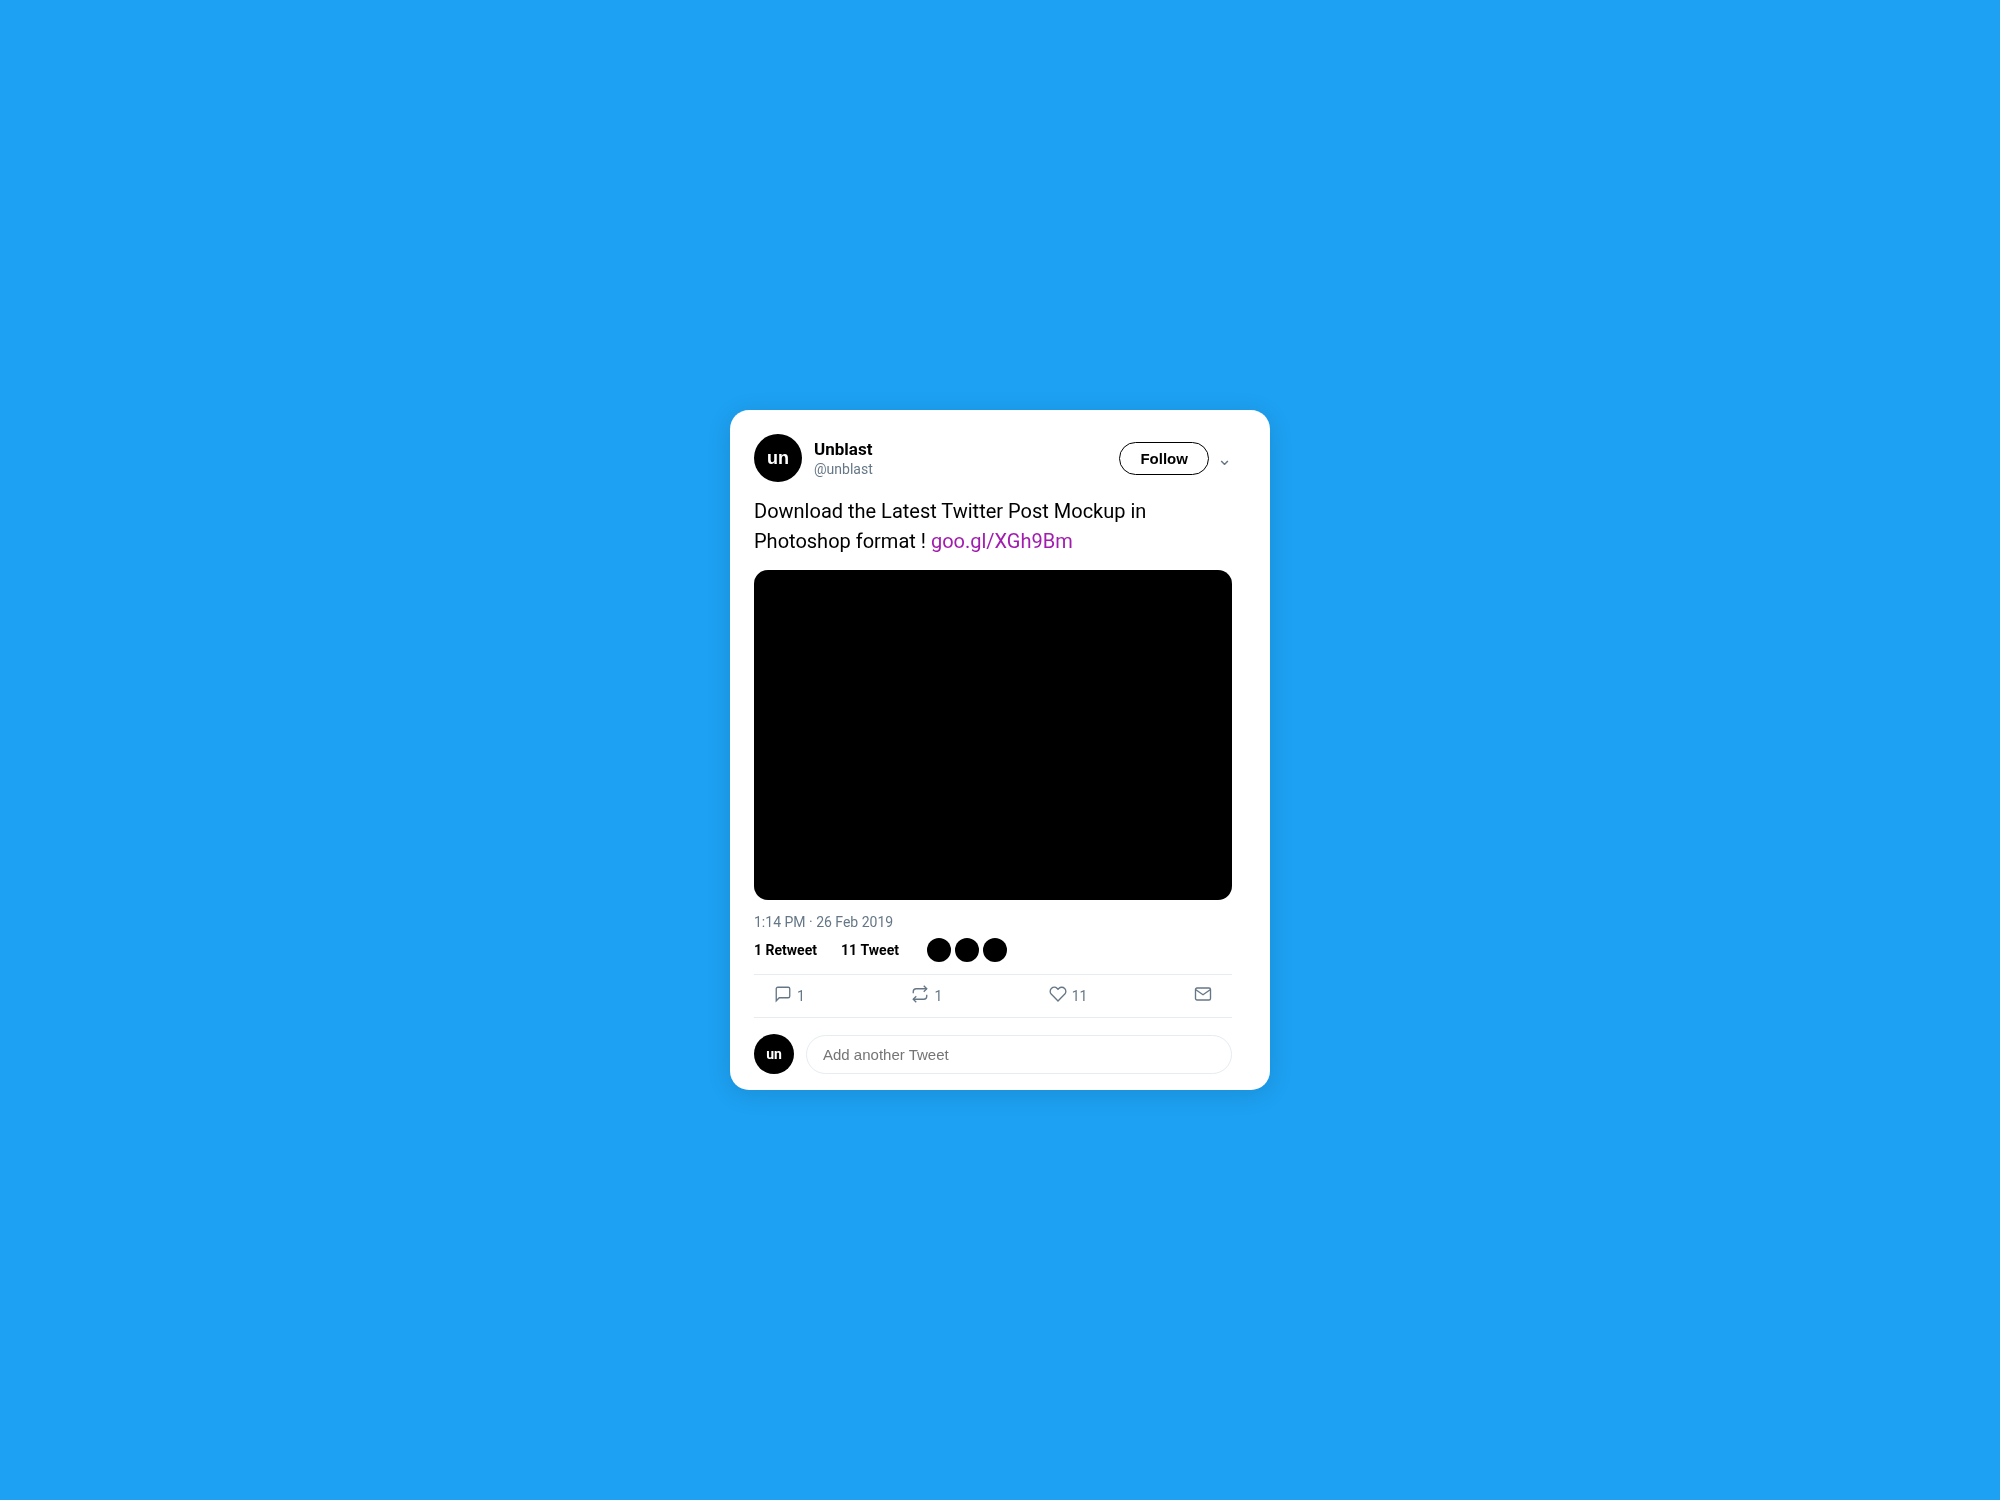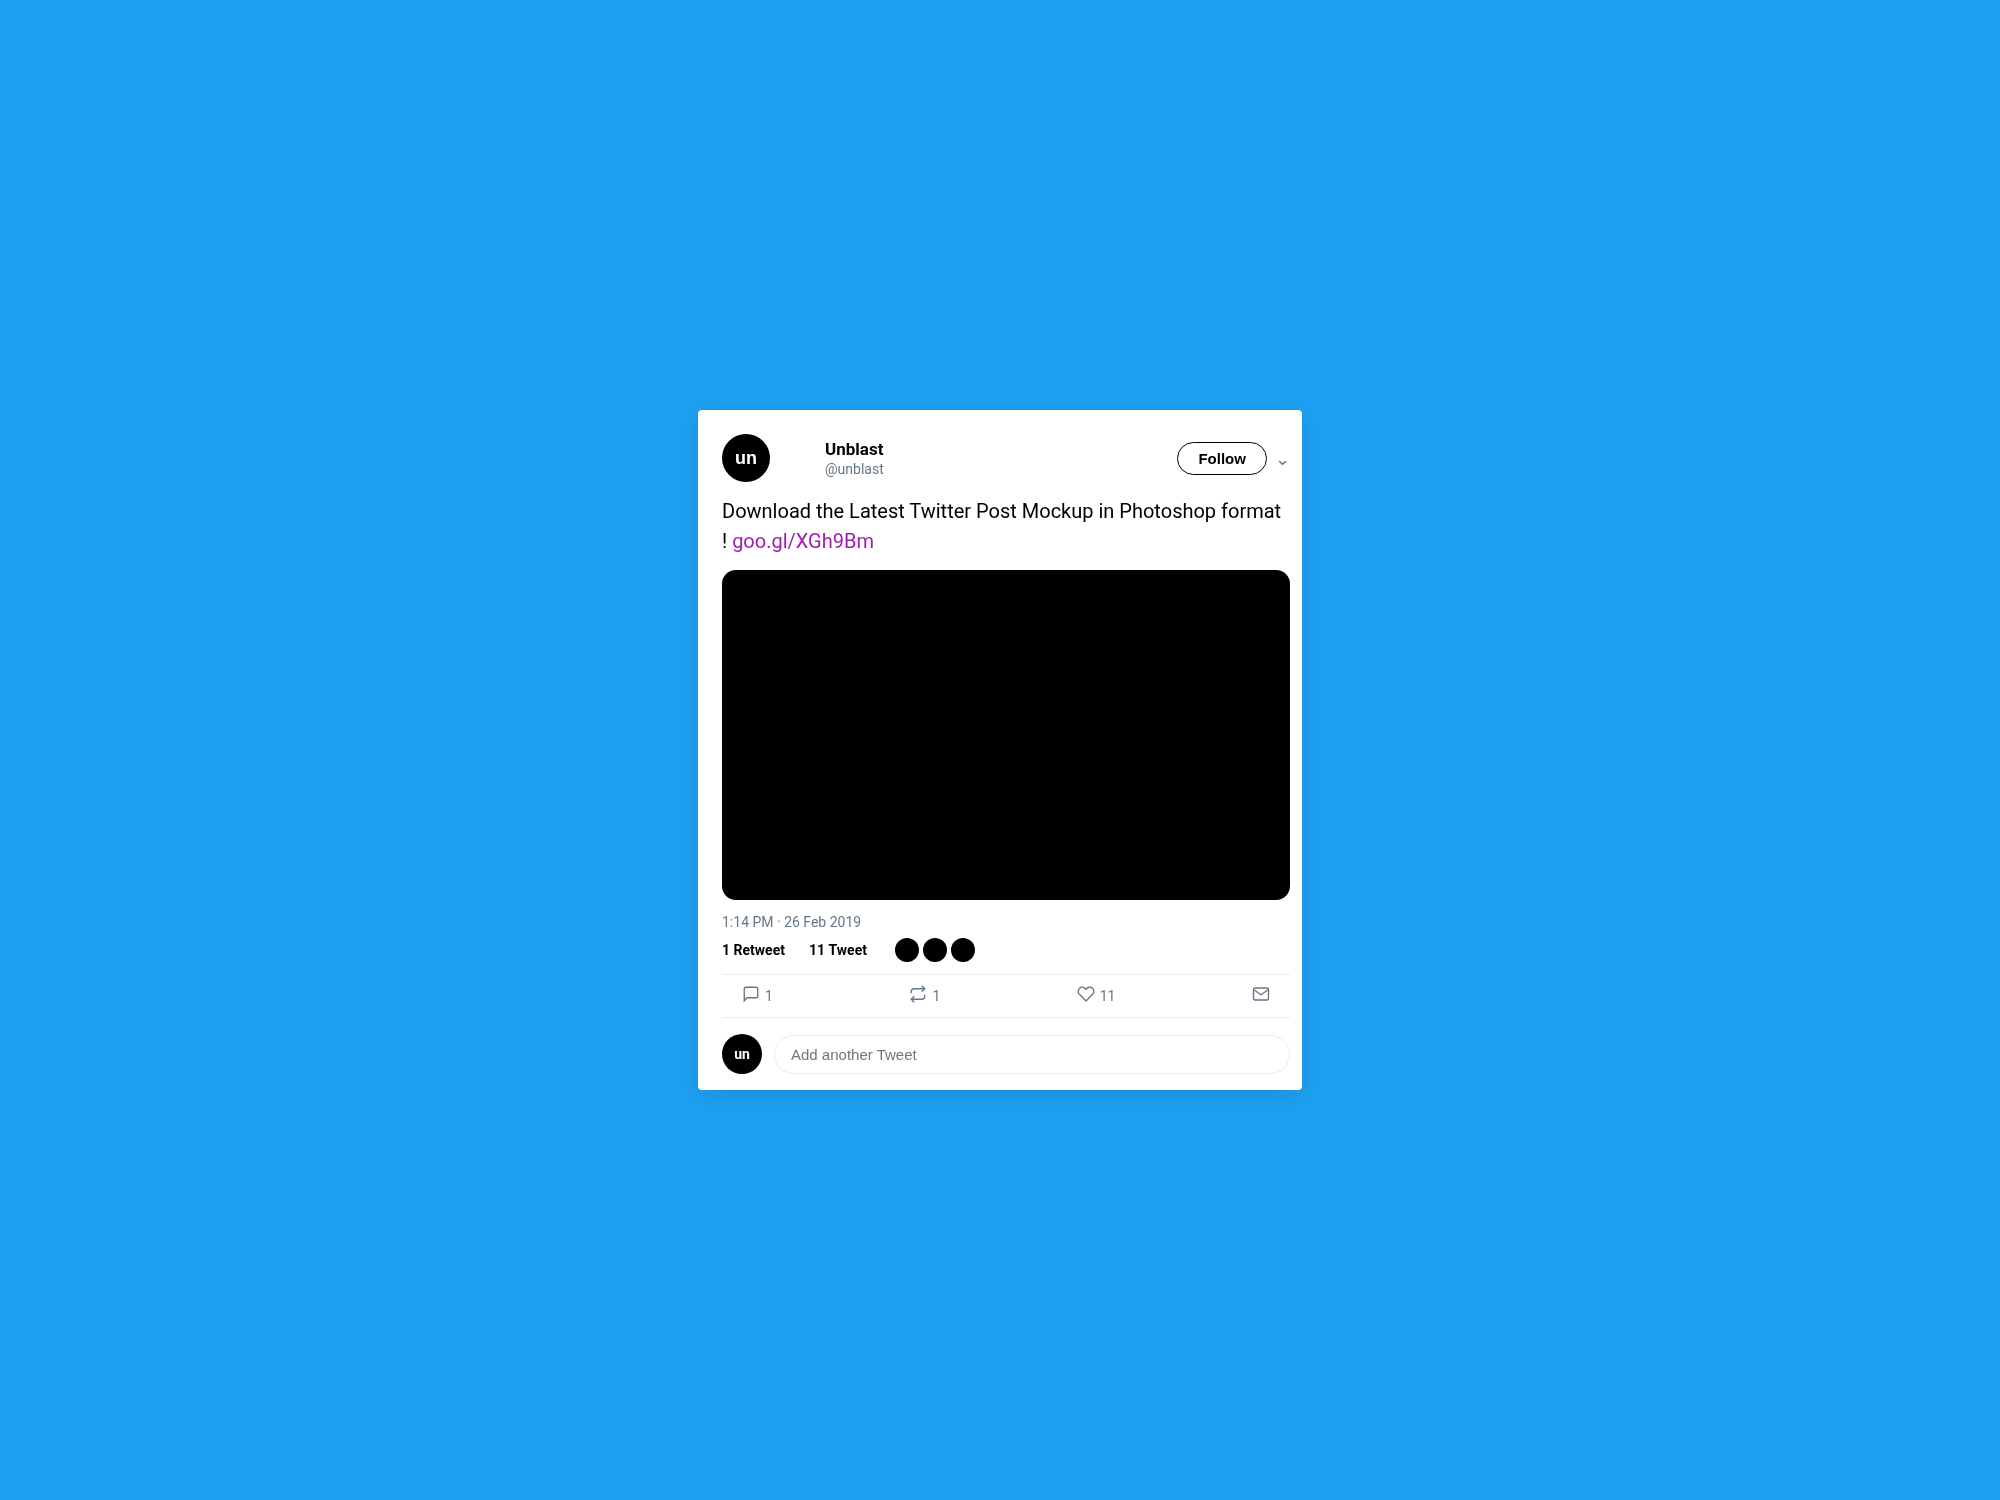--- a/index.html
+++ b/index.html
@@ -13,23 +13,23 @@
       height: 1500px;
       background-color: #1DA1F2;
       display: flex;
       align-items: center;
       justify-content: center;
       font-family: -apple-system, BlinkMacSystemFont, "Segoe UI", Roboto, Helvetica, Arial, sans-serif;
     }
 
     .tweet-card {
       background: #ffffff;
-      border-radius: 4px;
-      width: 604px;
-      padding: 24px 12px 0 24px;
+      border-radius: 19px;
+      width: 540px;
+      padding: 24px 38px 0 24px;
       box-shadow: 0 4px 24px rgba(0,0,0,0.12);
     }
 
     .tweet-header {
       display: flex;
       align-items: center;
       justify-content: space-between;
       margin-bottom: 14px;
     }
 
@@ -53,21 +53,20 @@
     .avatar-text {
       color: #fff;
       font-size: 18px;
       font-weight: 700;
       font-family: sans-serif;
     }
 
     .user-info {
       display: flex;
       flex-direction: column;
-      margin-left: 43px;
     }
 
     .display-name {
       font-size: 17px;
       font-weight: 700;
       color: #000;
       line-height: 1.3;
     }
 
     .username {

